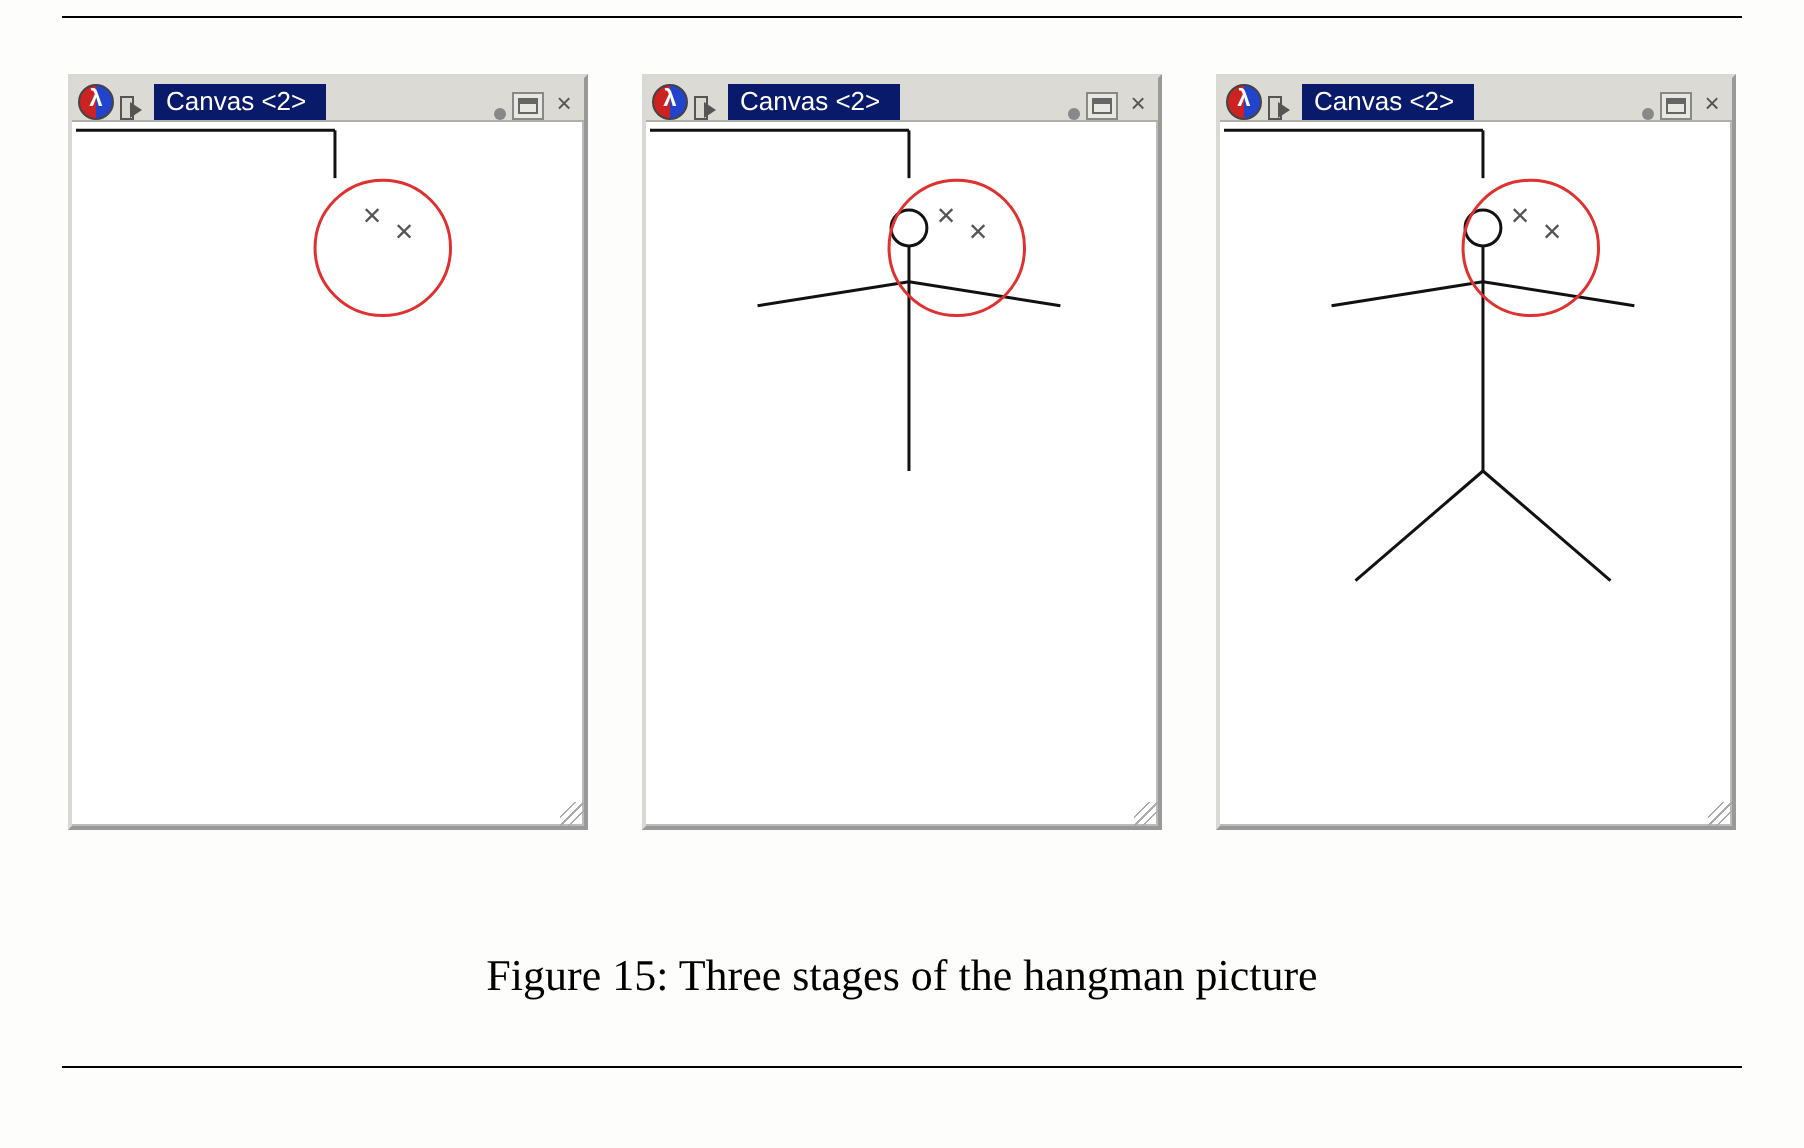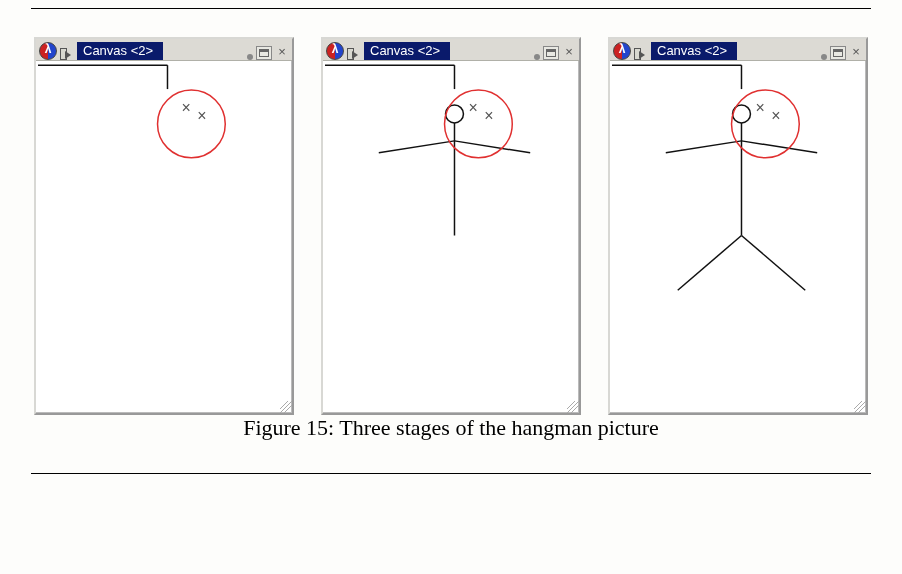--- a/index.html
+++ b/index.html
@@ -145,20 +145,21 @@
   .resize{
     position:absolute; right:-1px; bottom:-1px;
     width:12px; height:12px;
     background:
       linear-gradient(135deg, transparent 0 5px, #aaa 5px 6px, transparent 6px 8px, #aaa 8px 9px, transparent 9px 11px, #aaa 11px 12px, transparent 12px);
   }
   .caption{
     text-align:center;
     font-size:22px;
     color:#000;
+    margin-top:60px;
     font-family: Georgia, 'Palatino Linotype', serif;
   }
 </style>
 </head>
 <body>
 
 <div class="page">
   <div class="rule top"></div>
 
   <div class="windows">

